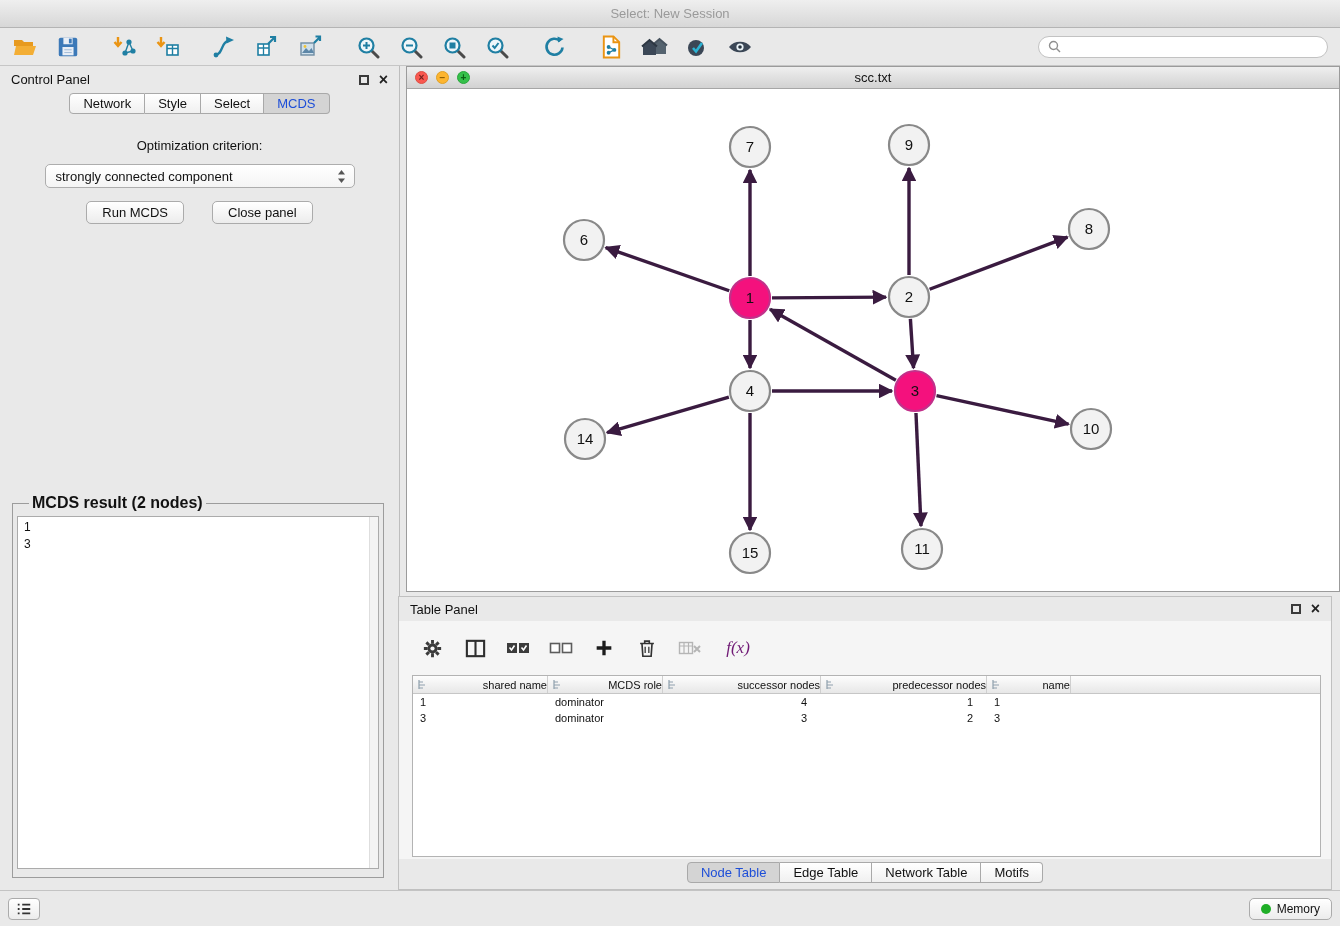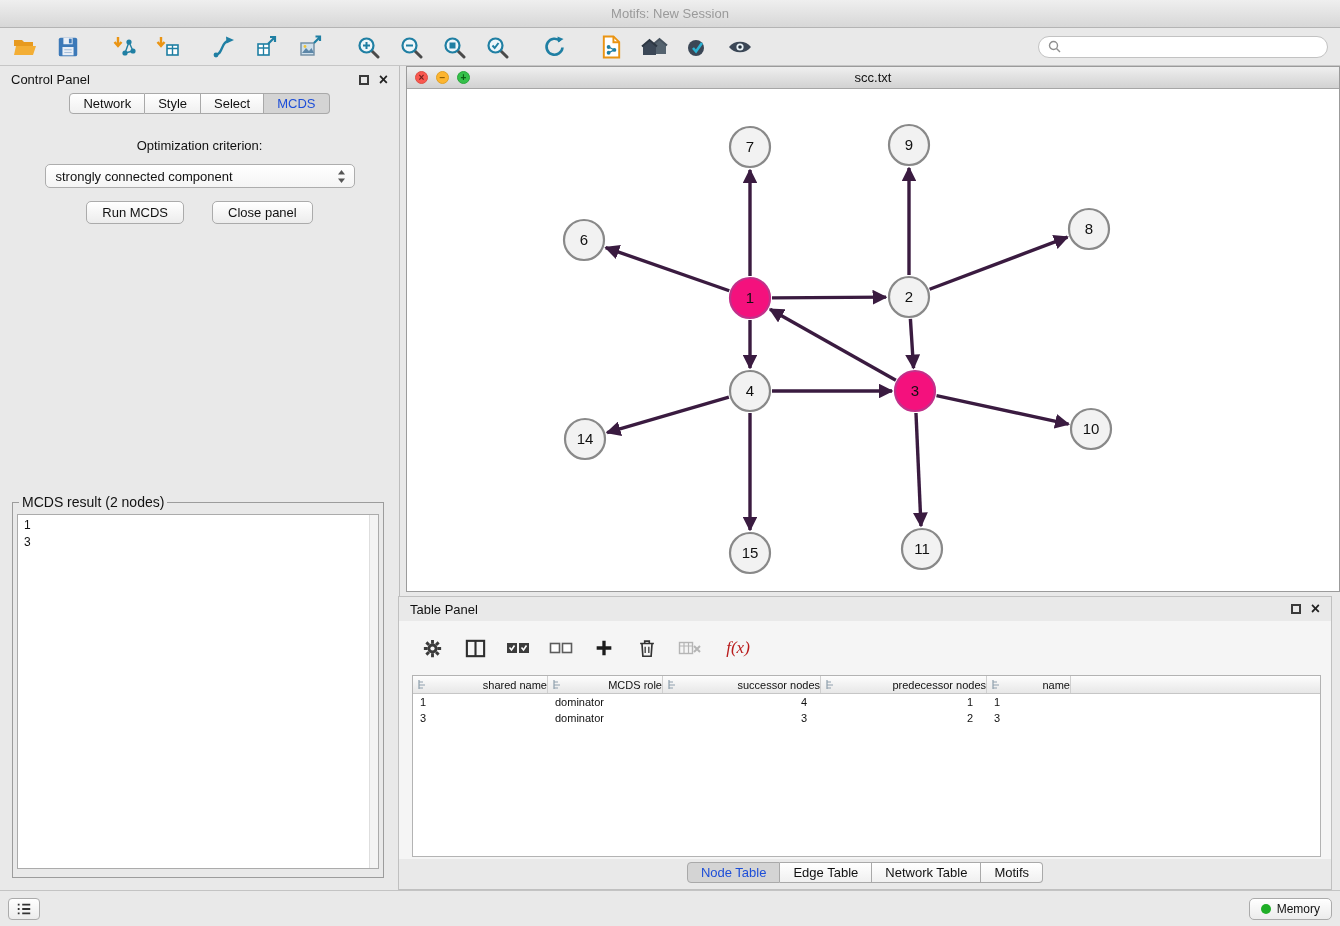--- a/index.html
+++ b/index.html
@@ -40,21 +40,21 @@
   .dropdown { width:310px; height:24px; margin:11px auto 0; background:linear-gradient(#ffffff,#f4f4f4);
     border:1px solid #adadad; border-radius:5px; display:flex; align-items:center;
     padding:0 8px 0 10px; font-size:13px; }
   .dropdown .stepper { margin-left:auto; display:flex; }
   .btn-row { display:flex; justify-content:center; gap:28px; margin-top:13px; }
   .mac-btn { font-family:inherit; font-size:13px; padding:3px 15px; background:linear-gradient(#ffffff,#ececec);
     border:1px solid #ababab; border-radius:5px; color:#111; }
 
   .result-box { position:absolute; left:12px; right:15px; top:428px; bottom:12px;
     border:1px solid #9c9c9c; padding:4px; }
-  .result-box legend { font-size:14px; padding:0 3px; margin-left:2px; }
+  .result-box legend { font-size:16px; padding:0 3px; margin-left:12px;font-weight:bold; }
   .result-text { position:relative; width:100%; height:calc(100% - 4px); background:#fff;
     border:1px solid #ababab; font-size:12px; line-height:17px; padding:2px 14px 2px 6px; overflow:hidden; }
   .result-scroll { position:absolute; top:0; right:0; bottom:0; width:9px; background:#f4f4f4; border-left:1px solid #dedede; }
 
   
   .network-window { position:absolute; left:406px; top:66px; width:934px; height:526px;
     border:1px solid #9b9b9b; background:#fff; }
   .net-titlebar { position:relative; height:22px; background:linear-gradient(#efefef,#d2d2d2);
     border-bottom:1px solid #a6a6a6; text-align:center; font-size:13px; line-height:22px; }
   .tl { position:absolute; top:4px; width:13px; height:13px; border-radius:50%;
@@ -65,21 +65,21 @@
   .net-canvas { position:absolute; top:22px; left:0; right:0; bottom:0; background:#fff; }
   .net-canvas svg text { font-family:"Liberation Sans", sans-serif; }
 
   
   .table-panel { position:absolute; left:398px; top:596px; width:934px; height:294px;
     background:#e9e9e9; border:1px solid #c0c0c0; }
   .tp-header { height:24px; display:flex; align-items:center; padding:0 11px; font-size:13px; }
   .tp-main { position:absolute; top:24px; left:0; right:0; height:238px; background:#f5f5f5; }
   .tp-toolbar { height:54px; display:flex; align-items:center; padding-left:20px; gap:17px; }
   .tico { width:26px; height:26px; display:flex; align-items:center; justify-content:center; }
-  .tico.fx { width:36px; font-family:"Liberation Serif", serif; font-style:italic; font-size:17px; color:#b91c1c; }
+  .tico.fx { width:36px; font-family:"Liberation Serif", serif; font-style:italic; font-size:17px; color:#701a75; }
   .data-table { margin:0 10px 0 13px; height:182px; background:#fff; border:1px solid #b3b3b3; overflow:hidden; }
   .thead { display:flex; height:18px; background:linear-gradient(#fdfdfd,#e7e7e7); border-bottom:1px solid #c6c6c6; }
   .th { position:relative; display:flex; align-items:center; justify-content:flex-end;
     font-size:11px; border-right:1px solid #cfcfcf; }
   .th svg { position:absolute; left:4px; top:3px; }
   .tr { display:flex; height:16px; }
   .td { font-size:11px; line-height:16px; padding:0 14px 0 7px; overflow:hidden; white-space:nowrap; }
   .tp-tabs { position:absolute; bottom:6px; left:0; right:0; }
 
   
@@ -92,21 +92,21 @@
     background:linear-gradient(#ffffff,#ececec); border:1px solid #ababab; border-radius:5px;
     display:flex; align-items:center; gap:6px; font-size:12px; }
   .green-dot { width:10px; height:10px; border-radius:50%; background:#1fae27; display:inline-block; }
 </style>
 </head>
 <body>
 
 <div class="app">
 
   <div class="titlebar">
-    <span>Motifs: New Session</span>
+    <span>Select: New Session</span>
   </div>
 
   <div class="toolbar">
     <div class="tgroup">
       <div class="tbtn">
         <svg width="26" height="26" viewBox="0 0 26 26">
             <path d="M2 6h8l2 2h9v4H2z" fill="#e79a1f"></path>
             <path d="M4 12h20l-3 9H2z" fill="#f3ae35"></path>
           </svg>
       </div>

